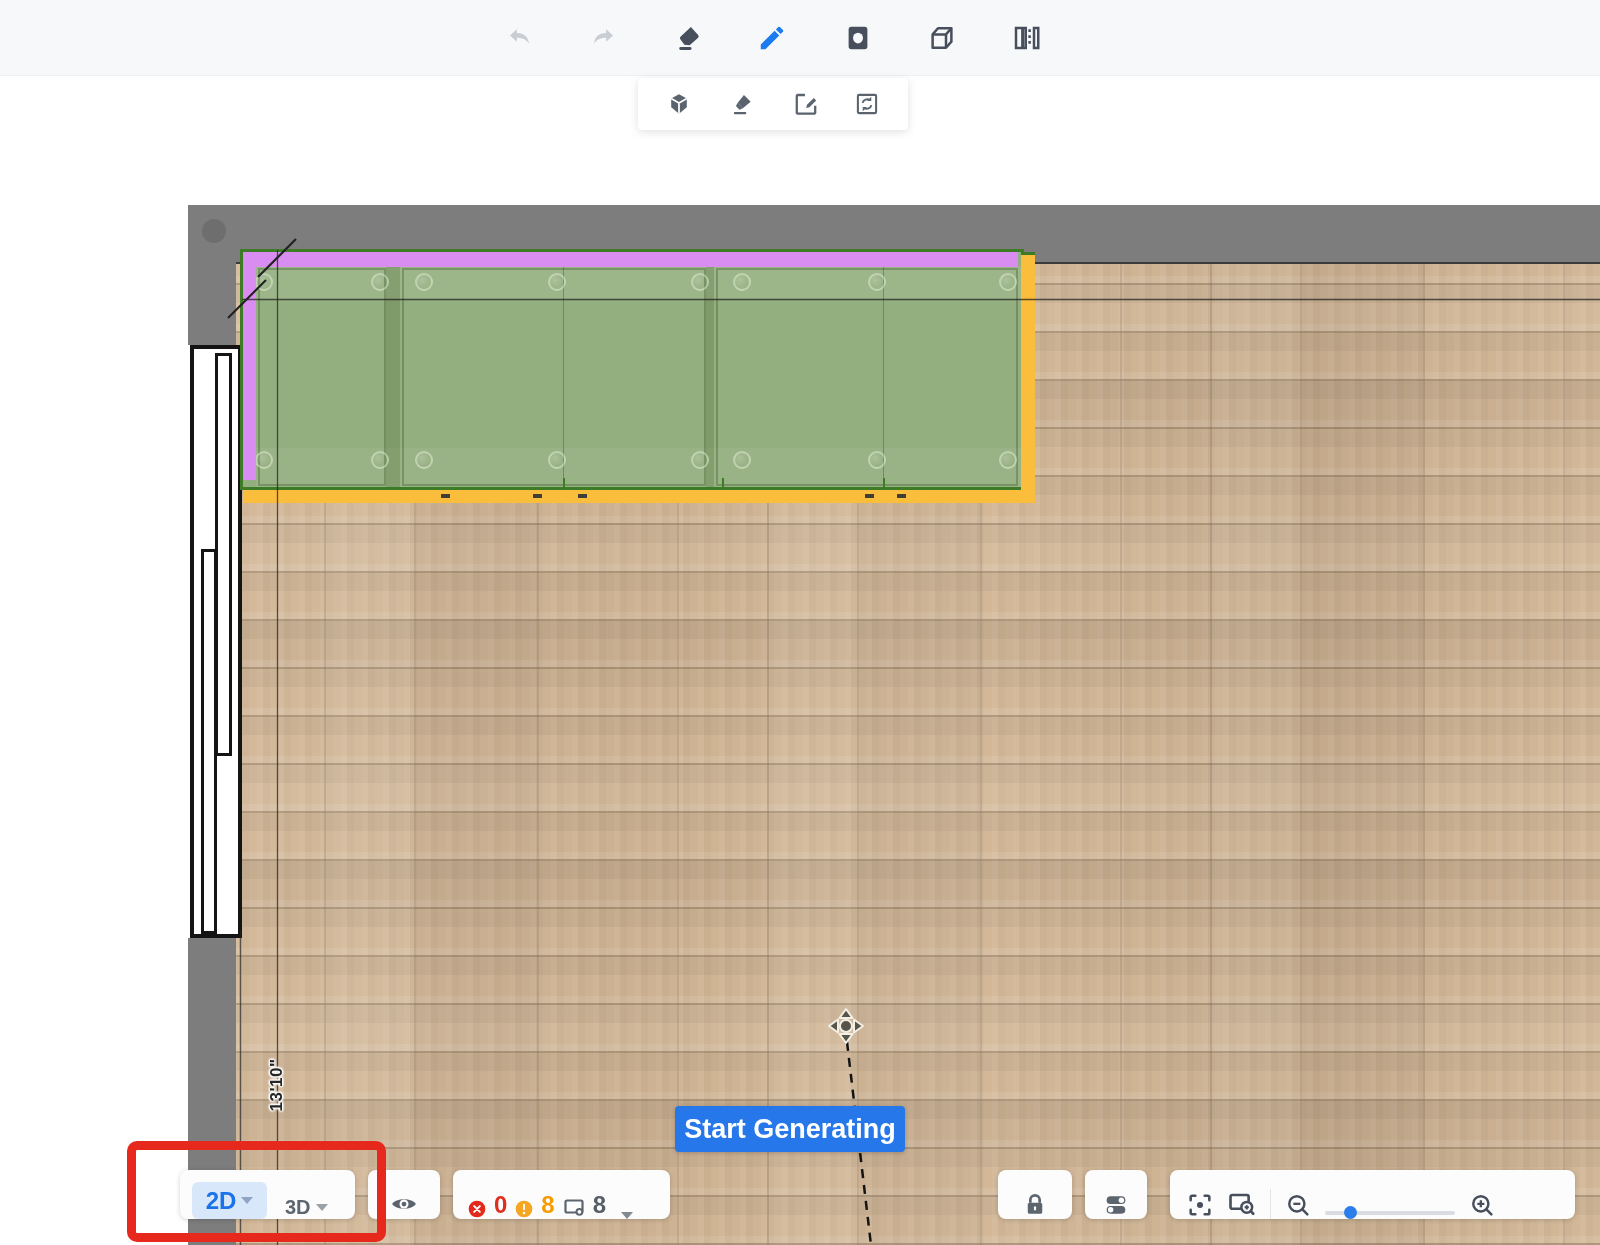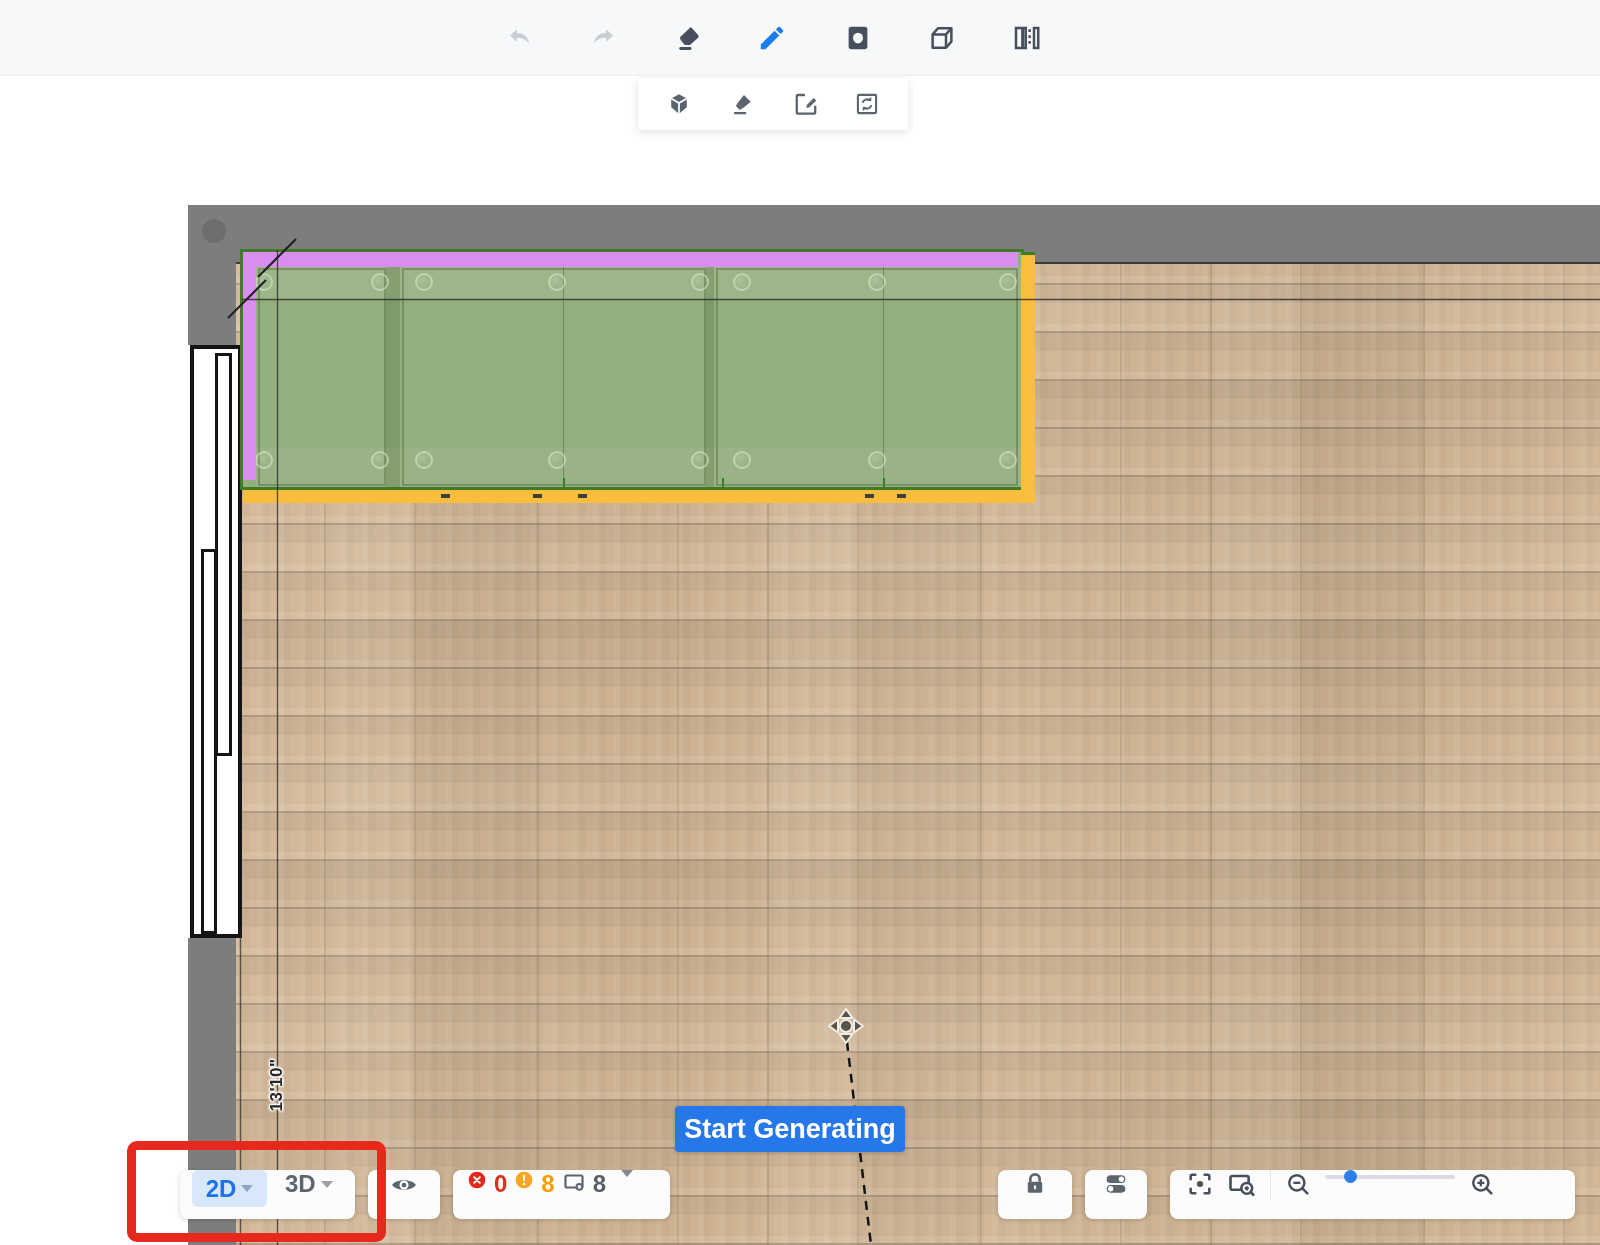--- a/index.html
+++ b/index.html
@@ -61,27 +61,27 @@
     text-shadow:0 0 3px #fff,0 0 3px #fff,1px 1px 2px #fff,-1px -1px 2px #fff,1px -1px 2px #fff,-1px 1px 2px #fff;}
 
   .move-handle{left:824px;top:1004px;width:44px;height:44px;z-index:15;}
 
   .gen-btn{left:675px;top:1106px;width:230px;height:46px;background:#2678ea;border-radius:4px;color:#ffffff;
     font-size:27px;font-weight:600;display:flex;align-items:center;justify-content:center;z-index:30;cursor:pointer;
     box-shadow:0 1px 4px rgba(0,0,0,0.2);}
 
   
   .card{position:absolute;top:1170px;height:49px;background:#fcfcfc;border-radius:8px;
-        box-shadow:0 1px 5px rgba(0,0,0,0.18);display:flex;align-items:flex-start;z-index:40;}
+        box-shadow:0 1px 5px rgba(0,0,0,0.18);display:flex;align-items:flex-end;z-index:40;}
   .card svg{flex:none;}
   .view-card{left:180px;width:175px;padding:0 12px;box-sizing:border-box;gap:6px;}
   .pill-2d{display:flex;align-items:center;justify-content:center;gap:5px;width:75px;height:37px;
            background:#d9e7fa;border-radius:6px;cursor:pointer;}
   .txt-2d{font-size:24px;font-weight:700;color:#1a73e8;}
-  .txt-3d{font-size:24px;font-weight:700;color:#5c6670;}
+  .txt-3d{font-size:20px;font-weight:700;color:#5c6670;}
   .seg-3d{display:flex;align-items:center;gap:5px;margin-left:12px;cursor:pointer;}
   .chev{width:0;height:0;border-left:6px solid transparent;border-right:6px solid transparent;border-top:7px solid #9aa0a6;}
   .chev-blue{border-top-color:#8ea4c2;}
   .eye-card{left:368px;width:72px;justify-content:center;}
   .badge-card{left:453px;width:217px;padding:0 14px;box-sizing:border-box;gap:7px;}
   .badge-num{font-size:24px;font-weight:700;}
   .num-err{color:#e02d1e;} .num-warn{color:#f59c00;} .num-model{color:#565e68;}
   .lock-card{left:998px;width:74px;justify-content:center;}
   .toggles-card{left:1085px;width:62px;justify-content:center;}
   .zoom-card{left:1170px;width:405px;padding:0 16px;box-sizing:border-box;gap:13px;}

